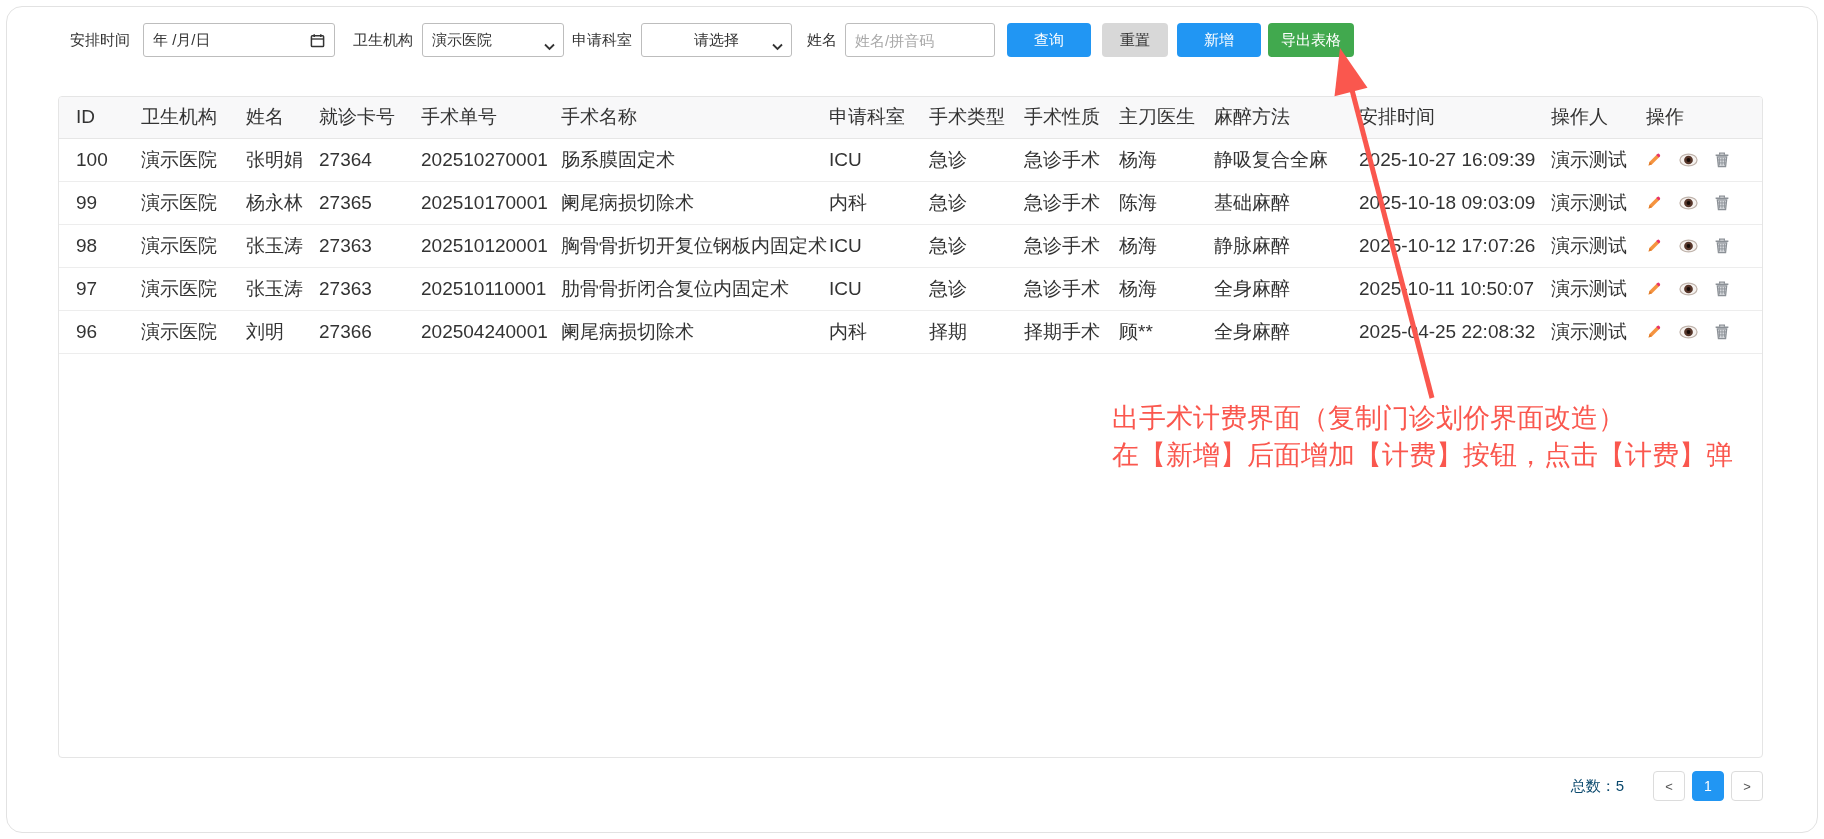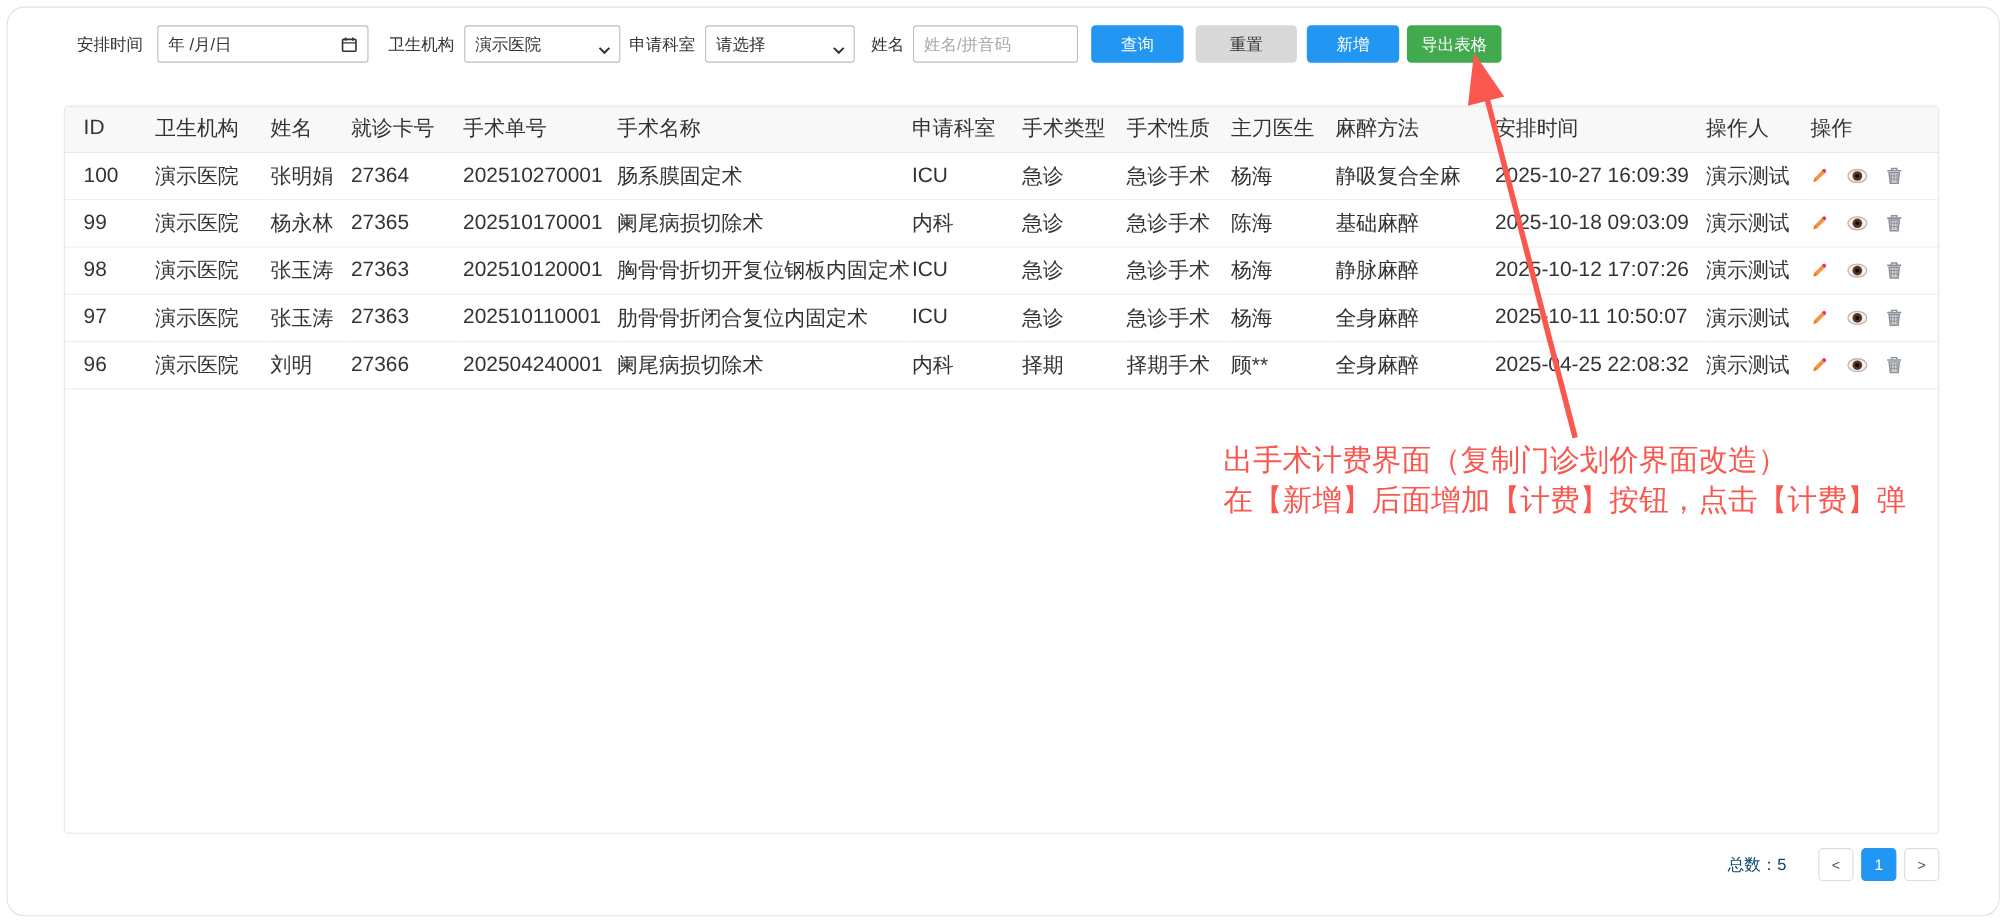--- a/index.html
+++ b/index.html
@@ -10,28 +10,28 @@
     border:1px solid #e2e2e2; border-radius:16px; pointer-events:none; }
 
   
   .toolbar { position:absolute; left:70px; top:22px; height:36px; display:flex; align-items:center; font-size:15px; }
   .tb-label { color:#333; white-space:nowrap; }
   .tb-input, .tb-select { height:34px; background:#fff; border:1px solid #bdbdbd; border-radius:3px;
     display:flex; align-items:center; padding:0 9px; font-size:15px; color:#333; position:relative;gap:40px; }
   input.tb-input { outline:none; font-family:inherit; }
   .date-input { width:192px; margin-left:13px; justify-content:space-between; }
   .sel-org { width:142px; margin-left:9px; }
-  .sel-dept { width:136px; margin-left:9px; }
+  .sel-dept { width:151px; margin-left:9px;justify-content:center; }
   .tb-select .chev { position:absolute; right:8px; top:13px; }
   .name-input { width:150px; margin-left:8px; }
   .name-input::placeholder { color:#a8a8a8; }
   .btn { height:34px; border:none; border-radius:4px; font-size:15px; font-family:inherit; cursor:pointer;
     display:flex; align-items:center; justify-content:center; white-space:nowrap; }
   .btn-blue { background:#2196f3; color:#fff; width:84px; }
-  .btn-gray { background:#d8d8d8; color:#333; width:92px;text-align:right; }
+  .btn-gray { background:#d8d8d8; color:#333; width:66px;text-align:right; }
   .btn-green { background:#41a94e; color:#fff; width:86px; } .ml18{margin-left:18px} .ml8{margin-left:8px} .ml15{margin-left:15px}
   .ml12{margin-left:12px} .ml11{margin-left:11px} .ml9{margin-left:9px} .ml7{margin-left:7px}
 
   
   .table-box { position:absolute; left:58px; top:96px; width:1705px; height:662px;
     border:1px solid #e5e5e5; border-radius:4px; background:#fff; overflow:hidden; }
   table { width:100%; border-collapse:collapse; table-layout:fixed; font-size:19px; }
   thead th { background:#f8f8f9; height:41px; font-weight:400; color:#333; text-align:left;
     border-bottom:1px solid #e6e6e6; }
   tbody td { height:43px; border-bottom:1px solid #ededed; color:#333; text-align:left;

